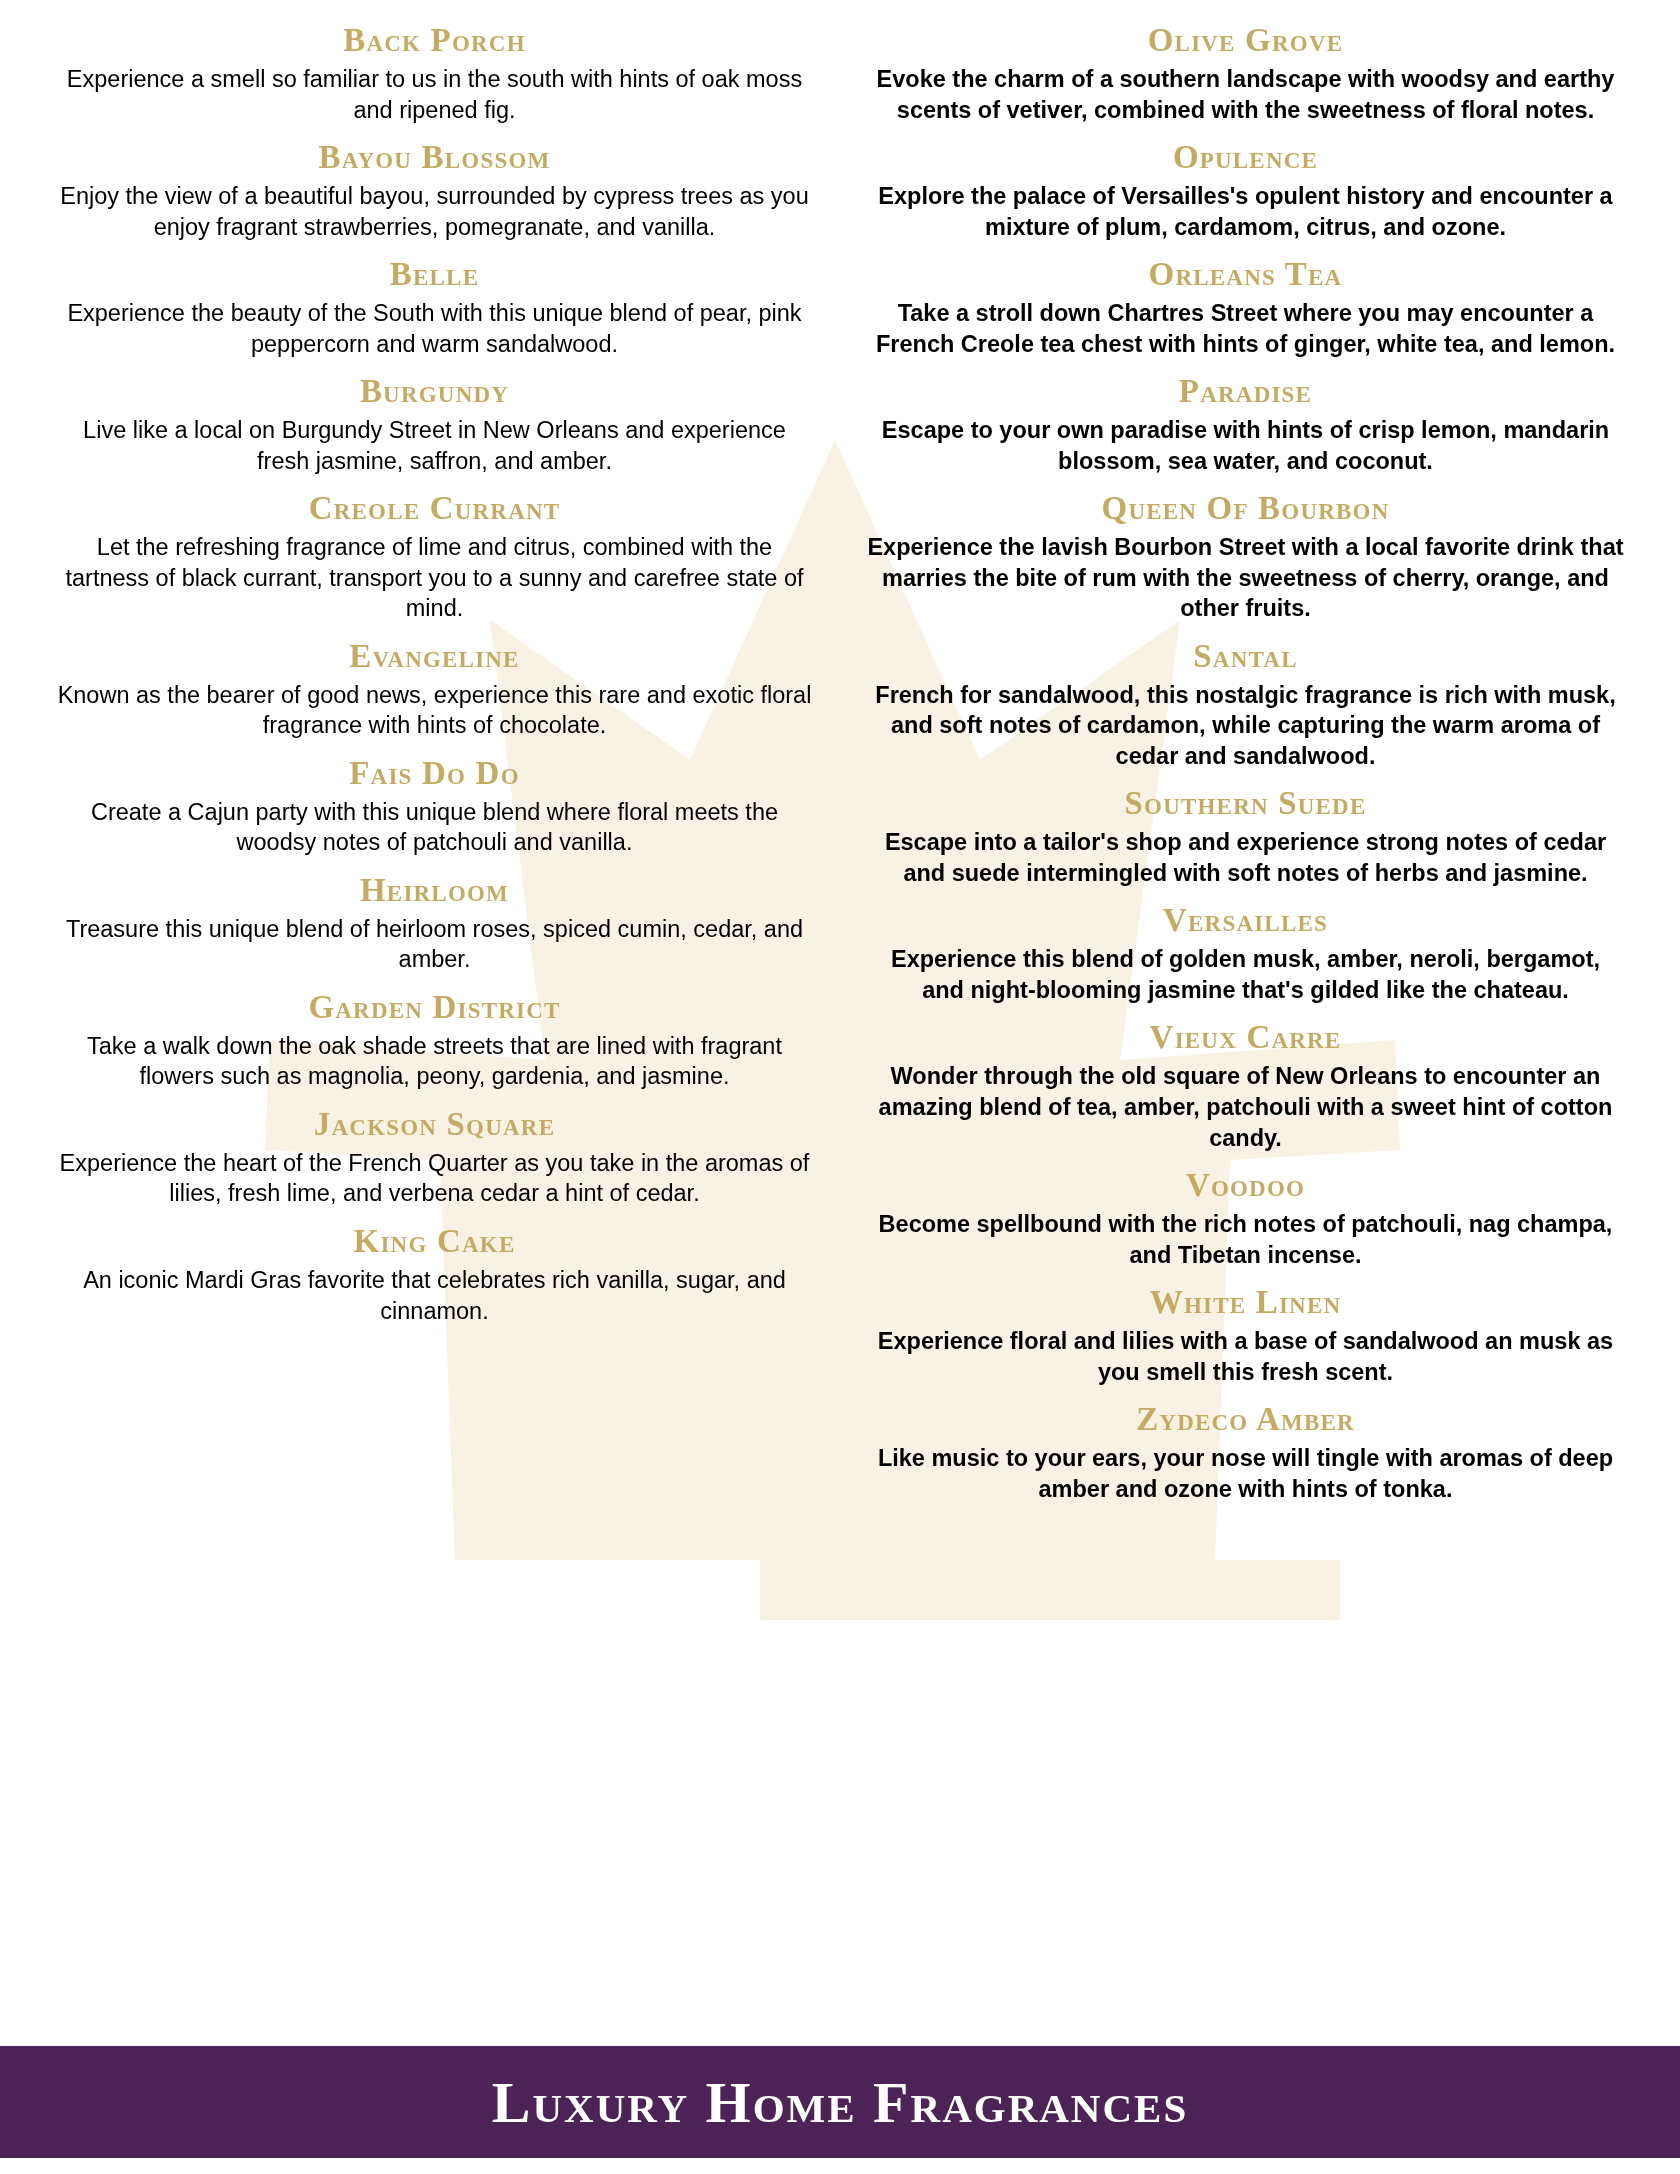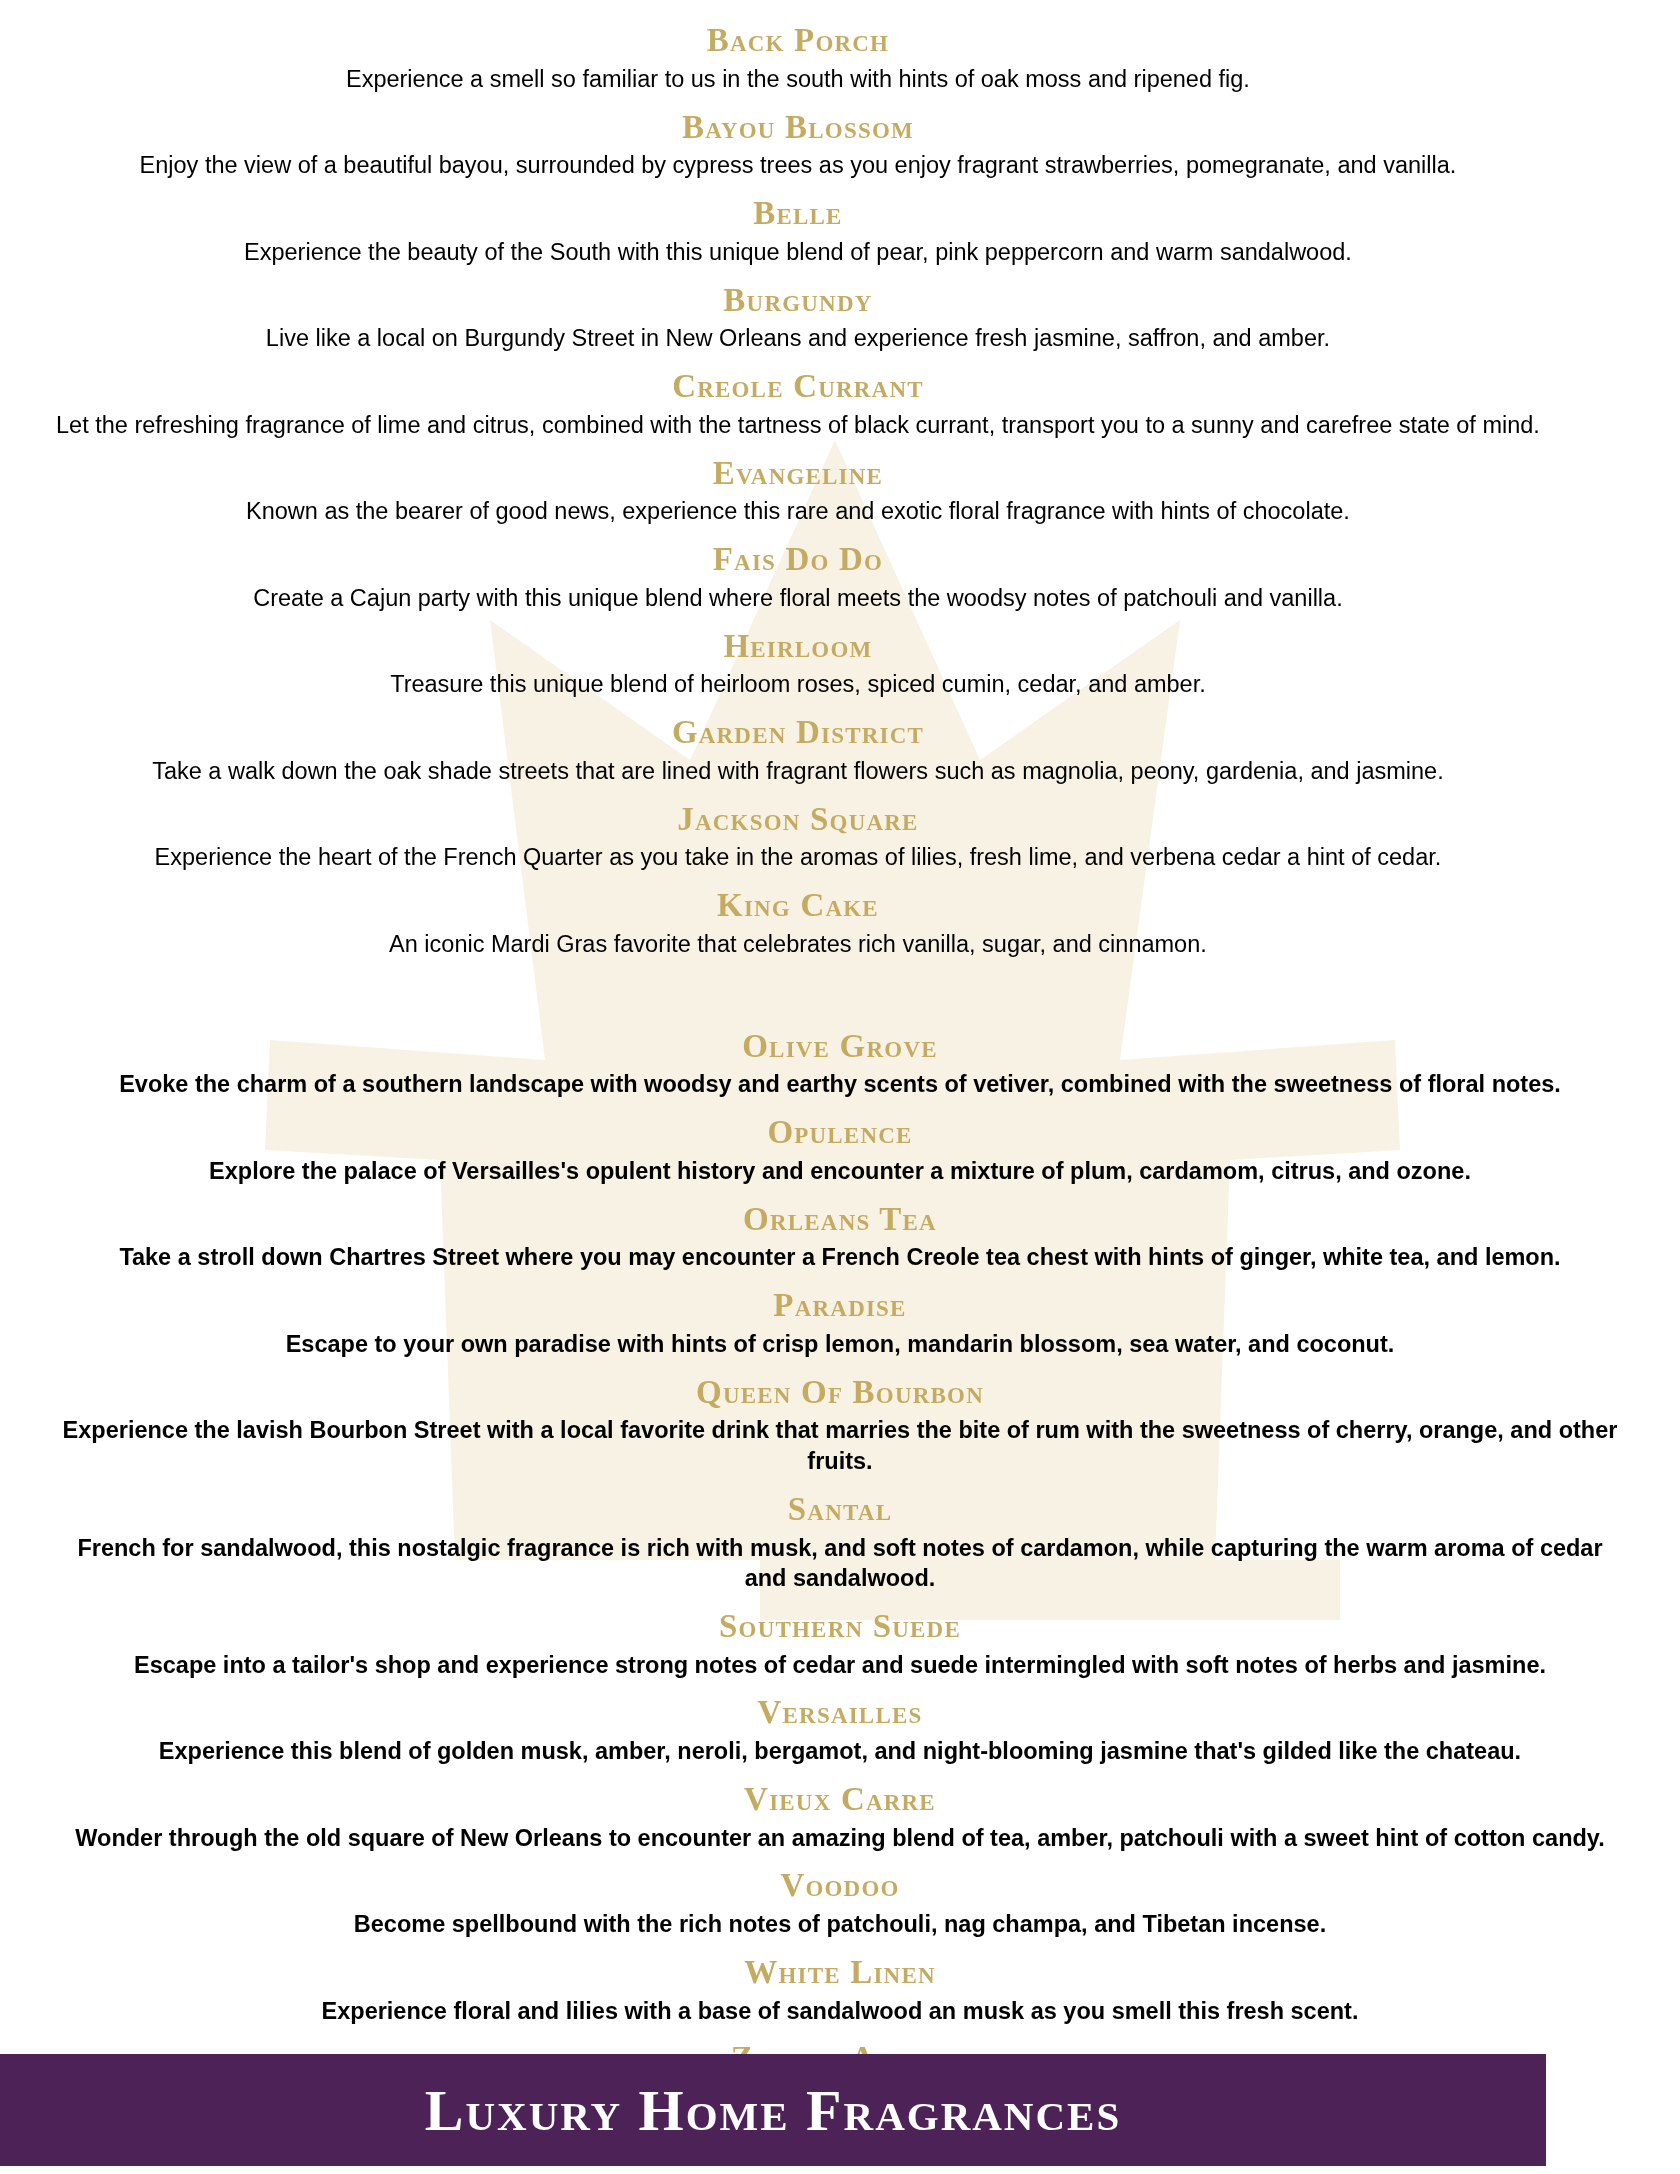--- a/index.html
+++ b/index.html
@@ -33,21 +33,20 @@
     width: 1680px;
     height: 2174px;
     box-sizing: border-box;
     padding: 22px 56px 0 56px;
   }
 
   .columns {
     display: flex;
     gap: 54px;
     align-items: flex-start;
-    flex-direction: column;
   }
   .column {
     flex: 1 1 0;
     min-width: 0;
   }
 
   .entry {
     margin: 0 0 14px 0;
   }
   .entry-name {
@@ -72,22 +71,22 @@
   }
 
   .column-right .entry-desc {
     font-size: 23.5px;
     font-weight: bold;
   }
 
   .footer-band {
     position: absolute;
     left: 0;
-    bottom: 8px;
-    width: 1546px;
+    bottom: 16px;
+    width: 1680px;
     height: 112px;
     background: #4c2257;
     z-index: 3;
     display: flex;
     align-items: center;
     justify-content: center;
   }
   .footer-title {
     font-family: "Liberation Serif", serif;
     color: #ffffff;

